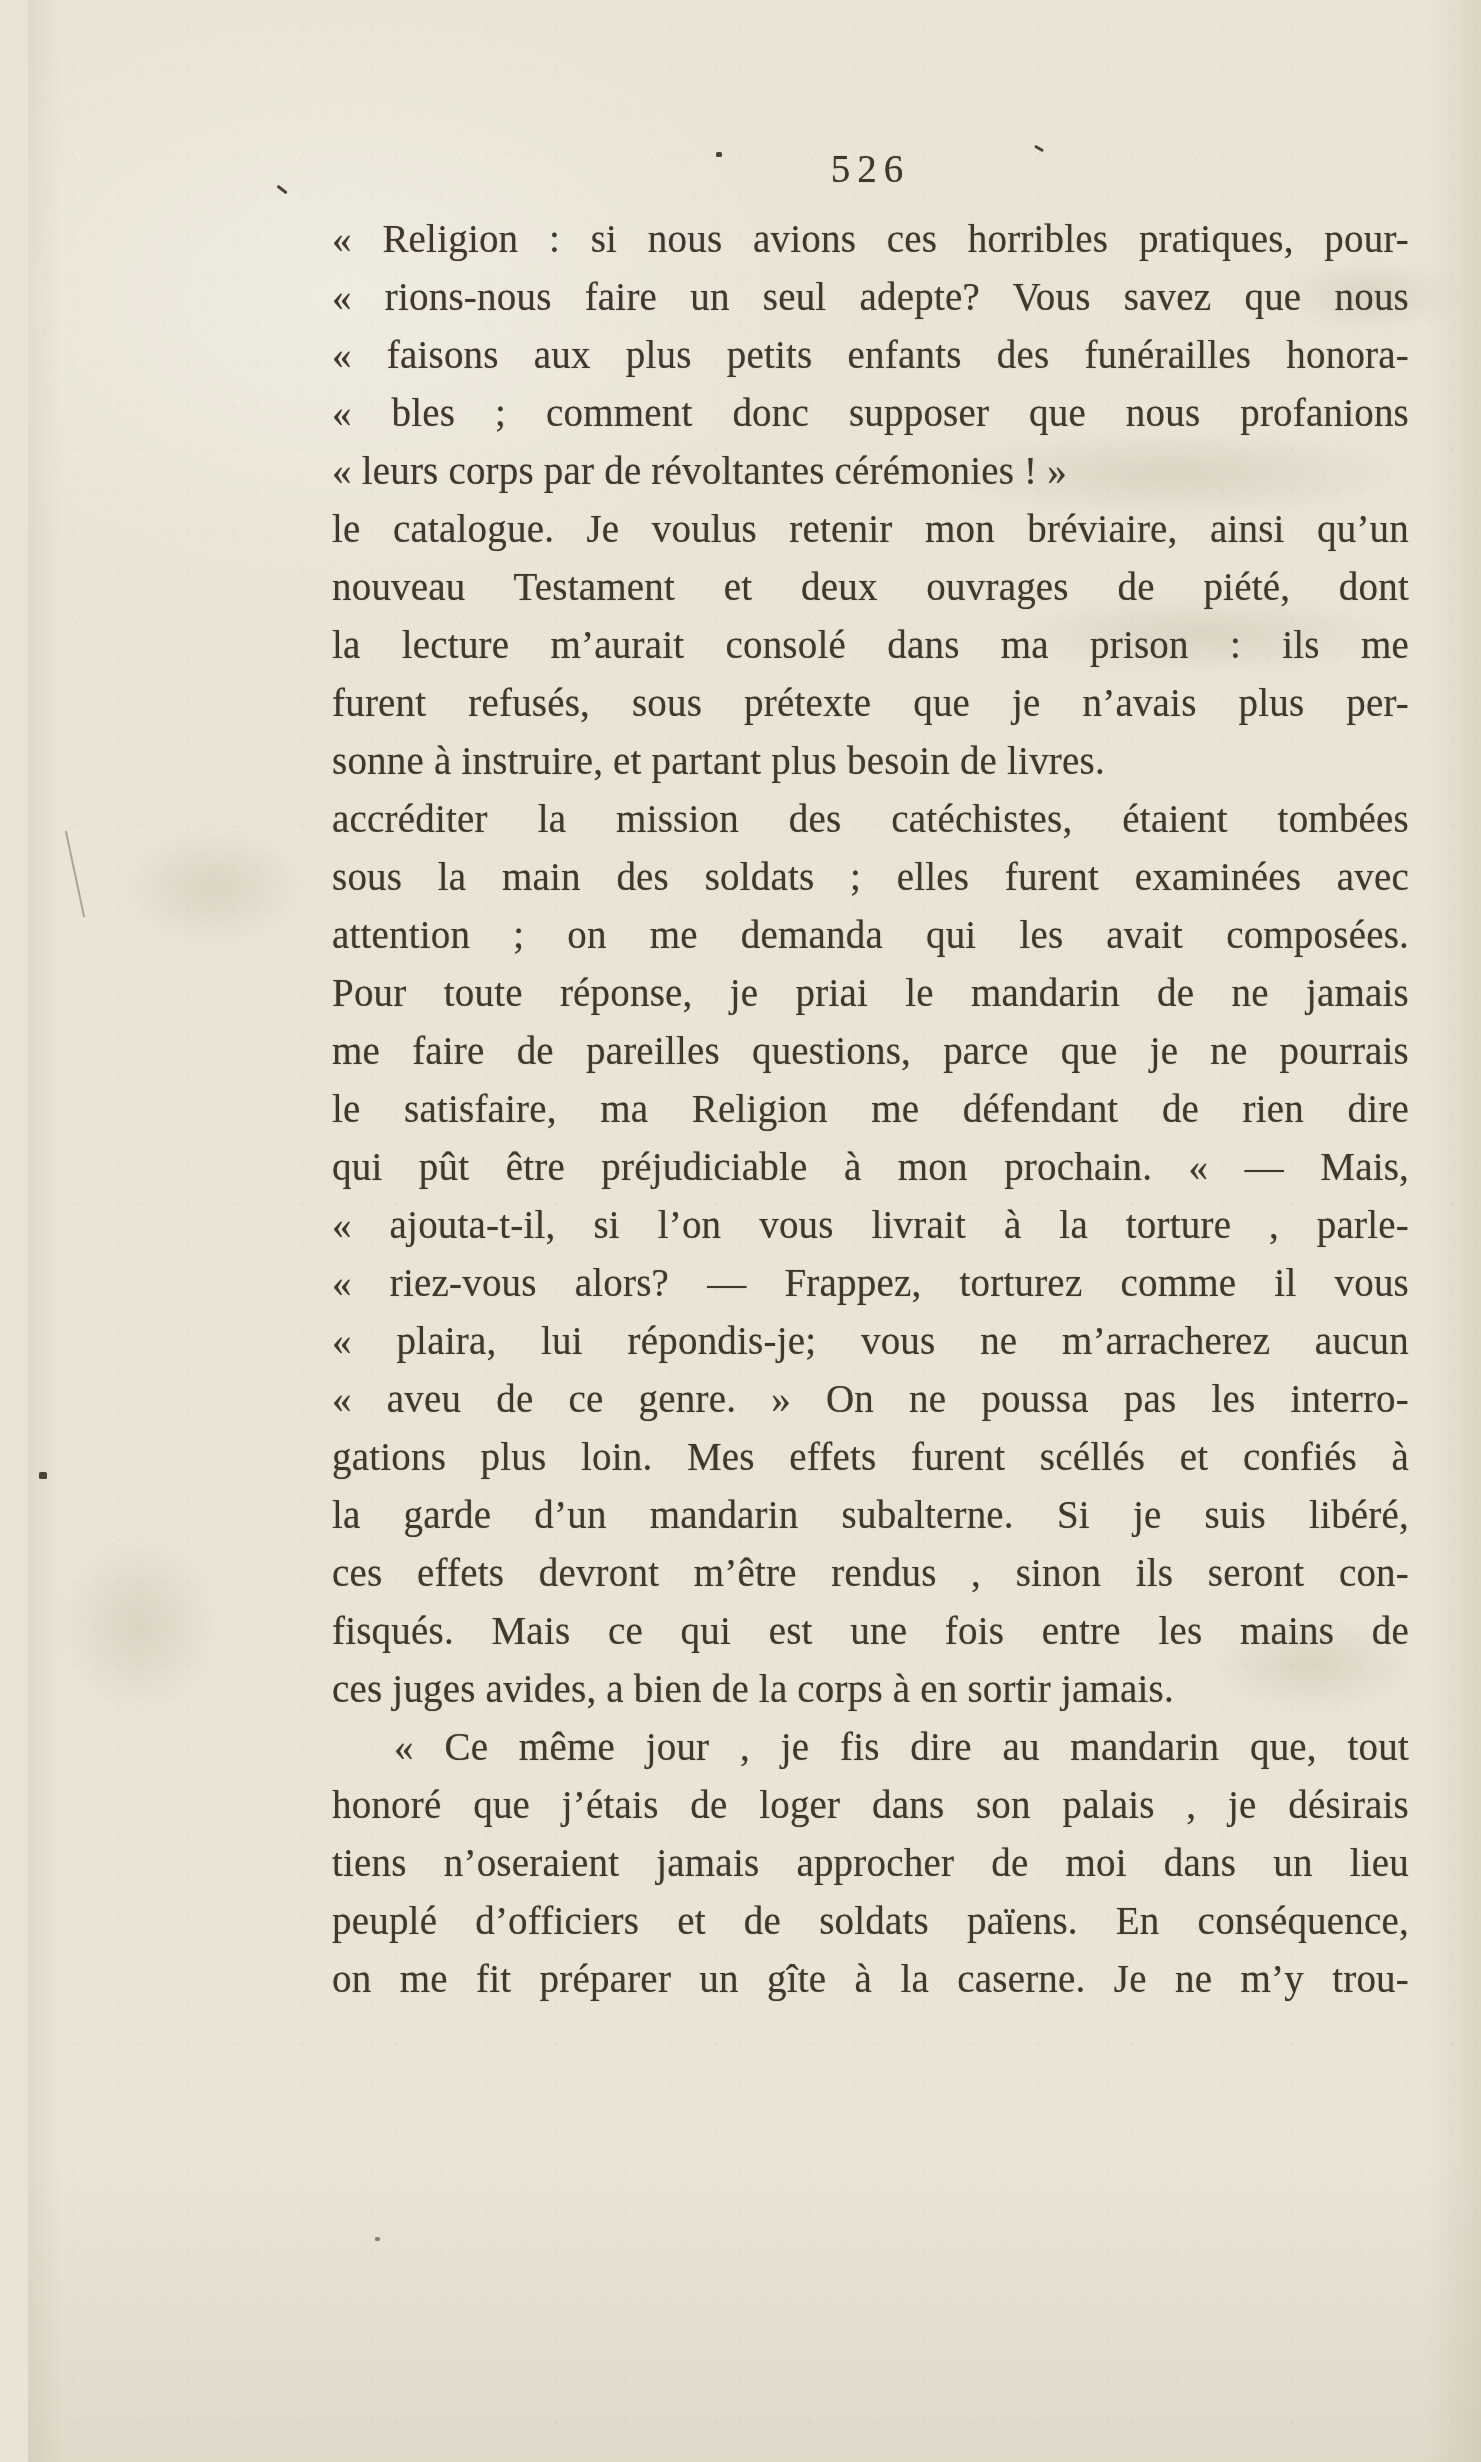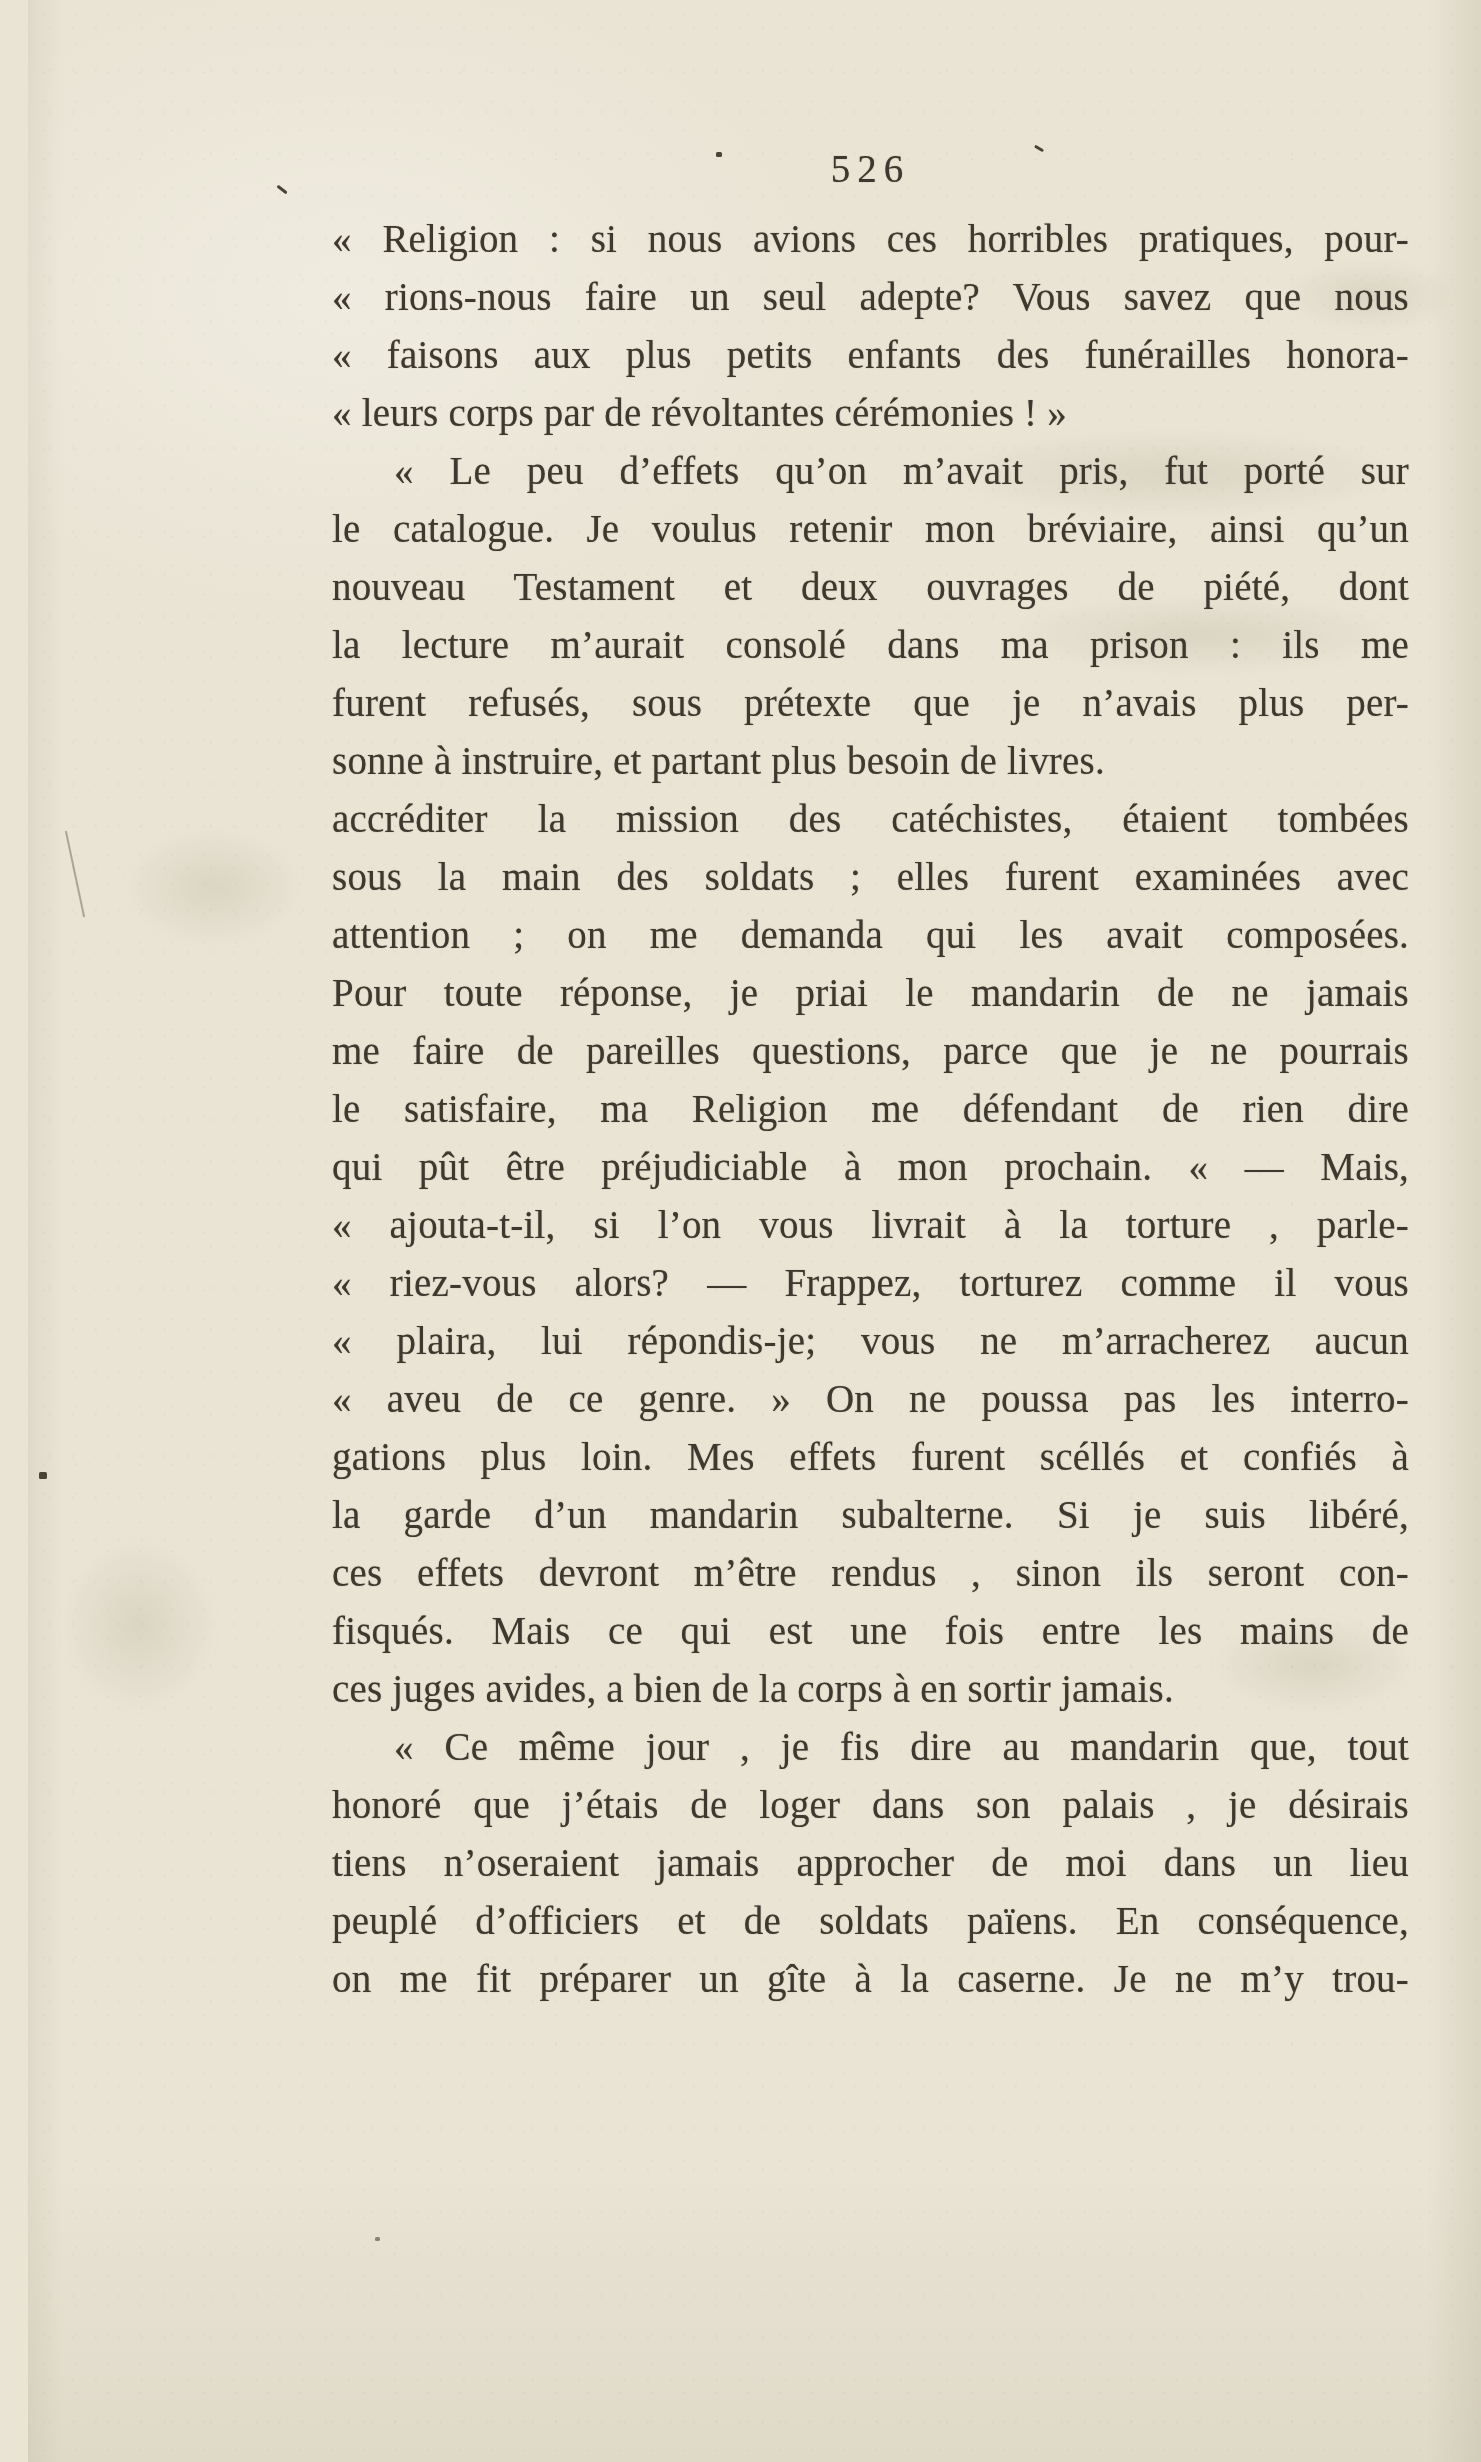--- a/index.html
+++ b/index.html
@@ -101,22 +101,22 @@
   <div class="speck" style="left:11px; top:1472px; width:8px; height:7px;"></div>
   <div class="speck" style="left:347px; top:2237px; width:4.7px; height:4px; opacity:0.6;"></div>
   <div class="scratch" style="left:46px; top:830px; width:2.4px; height:88px; transform:rotate(-12deg);"></div>
 
   <div class="page-number">526</div>
 
   <div class="text-block" id="lines">
       <div class="line">« Religion : si nous avions ces horribles pratiques, pour-</div>
       <div class="line">« rions-nous faire un seul adepte? Vous savez que nous</div>
       <div class="line">« faisons aux plus petits enfants des funérailles honora-</div>
+      <div class="line">« bles ; comment donc supposer que nous profanions</div>
       <div class="line endline">« leurs corps par de révoltantes cérémonies ! »</div>
-      <div class="line indent">« Le peu d’effets qu’on m’avait pris, fut porté sur</div>
       <div class="line">le catalogue. Je voulus retenir mon bréviaire, ainsi qu’un</div>
       <div class="line">nouveau Testament et deux ouvrages de piété, dont</div>
       <div class="line">la lecture m’aurait consolé dans ma prison : ils me</div>
       <div class="line">furent refusés, sous prétexte que je n’avais plus per-</div>
       <div class="line endline">sonne à instruire, et partant plus besoin de livres.</div>
       <div class="line">accréditer la mission des catéchistes, étaient tombées</div>
       <div class="line">sous la main des soldats ; elles furent examinées avec</div>
       <div class="line">attention ; on me demanda qui les avait composées.</div>
       <div class="line">Pour toute réponse, je priai le mandarin de ne jamais</div>
       <div class="line">me faire de pareilles questions, parce que je ne pourrais</div>

